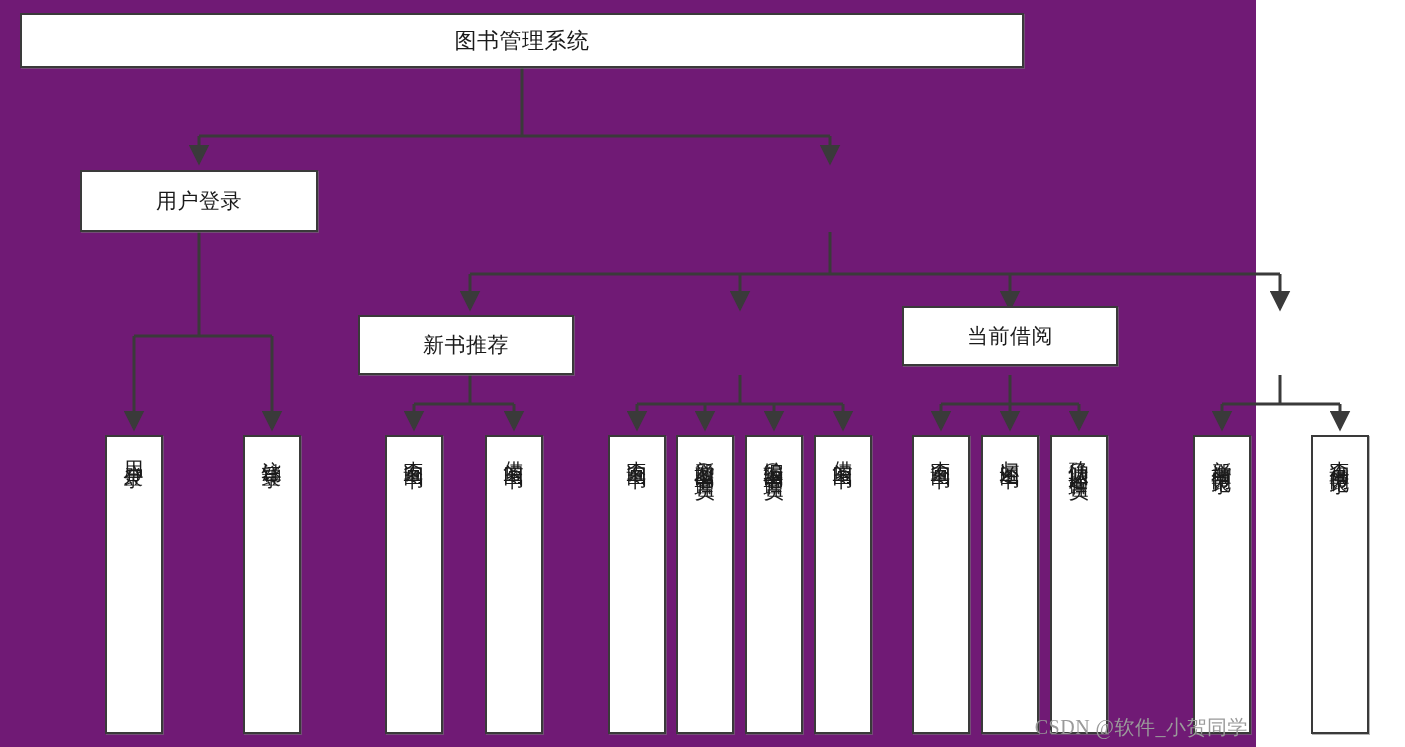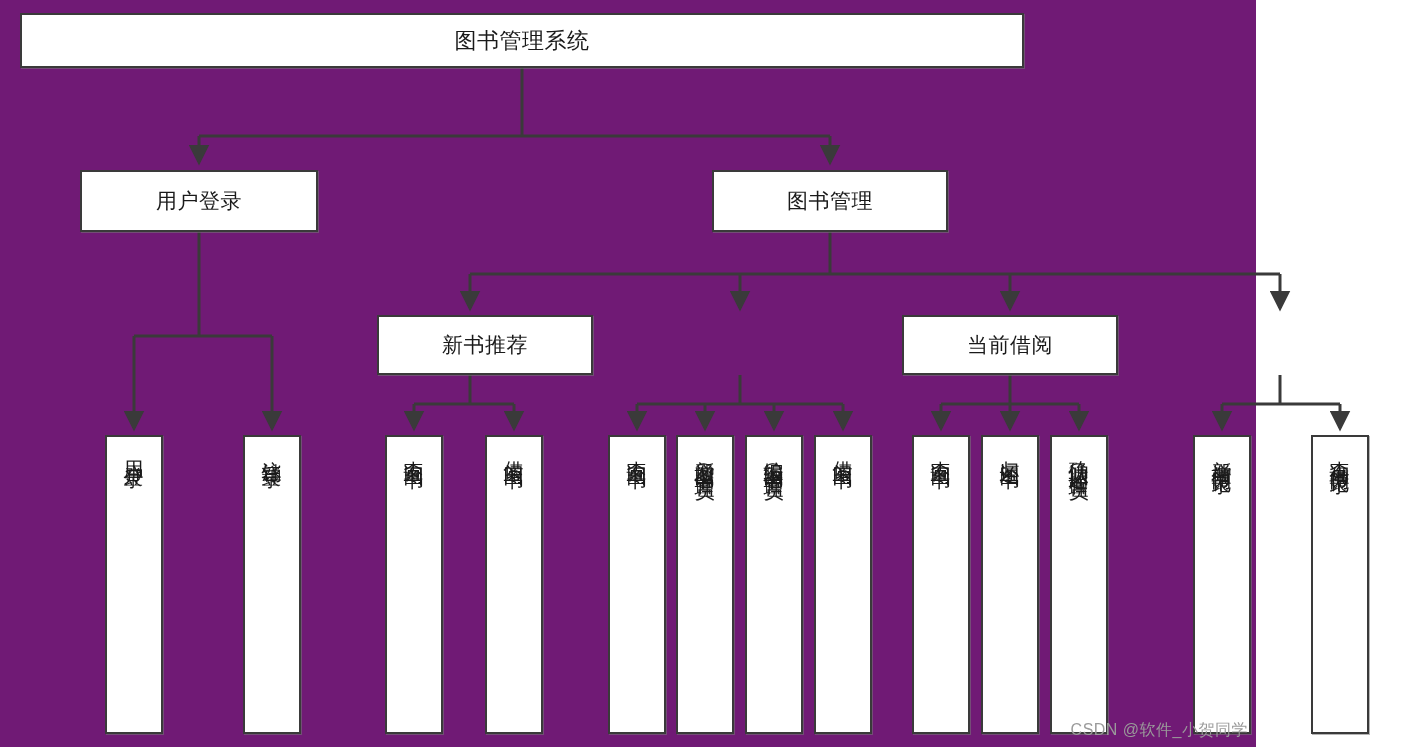--- a/index.html
+++ b/index.html
@@ -57,24 +57,25 @@
     text-orientation: upright;
     font-size: 20px;
     line-height: 1;
     letter-spacing: 3px;
     white-space: nowrap;
   }
   #watermark {
     position: absolute;
     right: 8px;
     bottom: 6px;
-    font-size: 16px;
+    font-size: 20px;
     color: #9a9a9a;
     letter-spacing: 0.5px;
     white-space: nowrap;
+    font-family: Liberation Serif, serif;
   }
 </style>
 </head>
 <body>
 
 <div id="canvas">
 
   <svg id="edges" viewBox="0 0 1405 747" xmlns="http://www.w3.org/2000/svg">
     <defs>
       <marker id="arrow" viewBox="0 0 12 12" refX="10" refY="6" markerWidth="7" markerHeight="7" orient="auto-start-reverse">
@@ -125,28 +126,25 @@
     </g>
   </svg>
 
   <div class="node horiz root" style="left:20px; top:13px; width:1004px; height:55px;">
     <span class="label">图书管理系统</span>
   </div>
 
   <div class="node horiz" style="left:80px; top:170px; width:238px; height:62px;">
     <span class="label">用户登录</span>
   </div>
-  <div class="node horiz" style="left:712px; top:170px; width:236px; height:62px;">
-    <span class="label">图书管理</span>
-  </div>
 
-  <div class="node horiz" style="left:377px; top:315px; width:216px; height:60px;">
+  <div class="node horiz" style="left:358px; top:315px; width:216px; height:60px;">
     <span class="label">新书推荐</span>
   </div>
-  <div class="node horiz" style="left:902px; top:315px; width:216px; height:60px;justify-content:center;">
+  <div class="node horiz" style="left:902px; top:306px; width:216px; height:60px;justify-content:center;">
     <span class="label">当前借阅</span>
   </div>
 
   <div class="node vert" style="left:105px; top:435px; width:58px; height:299px;">
     <span class="label">用户登录</span>
   </div>
   <div class="node vert" style="left:243px; top:435px; width:58px; height:299px;">
     <span class="label">注销登录</span>
   </div>
 

